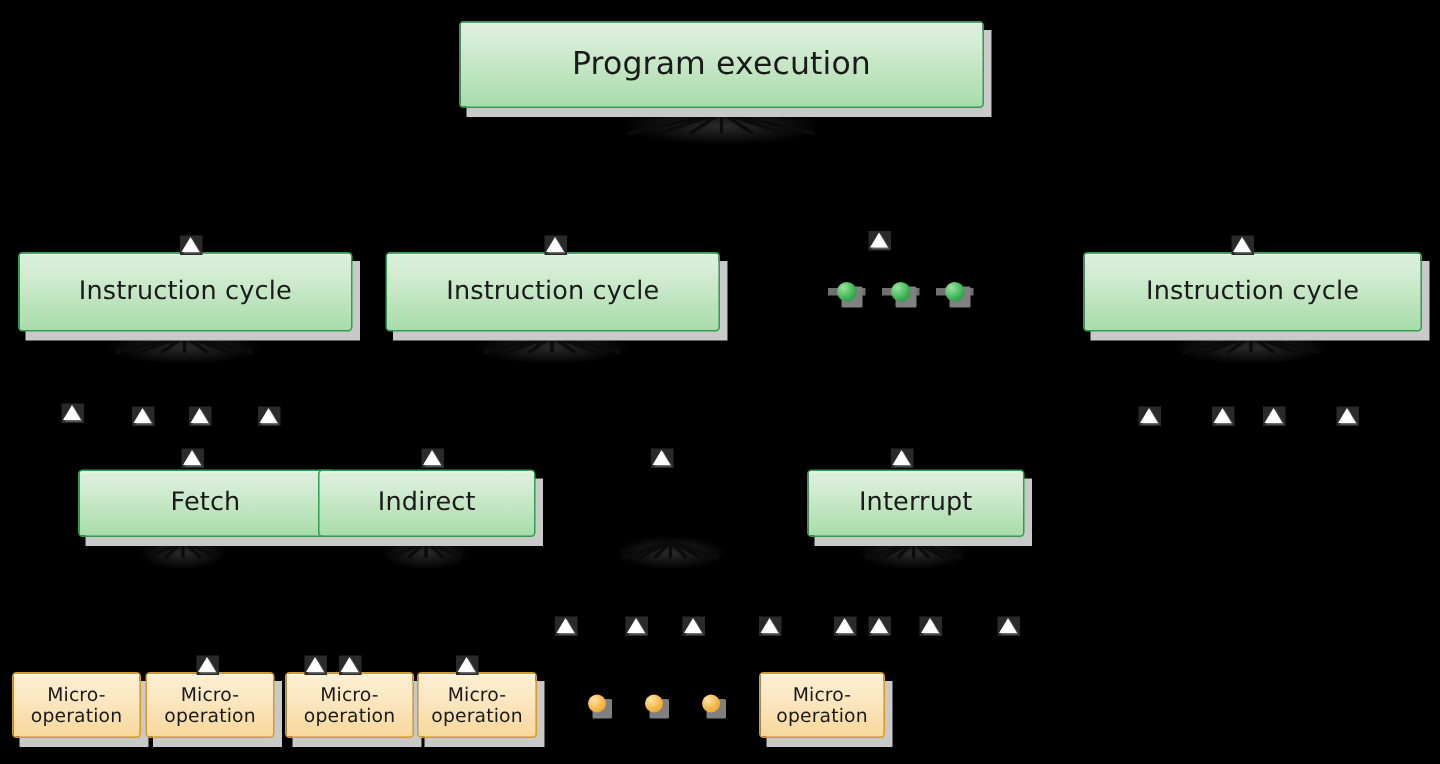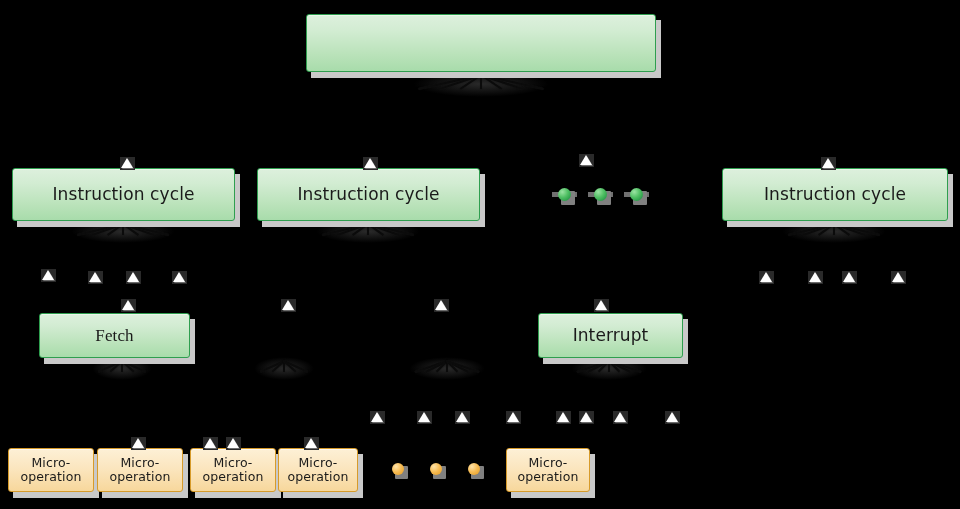--- a/index.html
+++ b/index.html
@@ -96,36 +96,41 @@
     background:radial-gradient(ellipse at center,rgba(120,120,120,.35) 0%,rgba(0,0,0,0) 70%);
     z-index:3;
   }
 </style>
 </head>
 <body>
 
 <div id="canvas">
     <div class="node green tier0" style="left: 306px; top: 14px; width: 350px;">
       <div class="face"></div>
+      <div class="lbl">Program execution</div>
     </div>
     <div class="node green tier1" style="left: 12px; top: 168px; width: 223px;">
       <div class="face"></div>
       <div class="lbl">Instruction cycle</div>
     </div>
     <div class="node green tier1" style="left: 257px; top: 168px; width: 223px;">
       <div class="face"></div>
       <div class="lbl">Instruction cycle</div>
     </div>
     <div class="node green tier1" style="left: 722px; top: 168px; width: 226px;">
       <div class="face"></div>
       <div class="lbl">Instruction cycle</div>
     </div>
-    <div class="node green tier2" style="left: 39px; top: 313px; width: 151px; font-family: Liberation Serif, serif;">
+    <div class="node green tier2" style="left: 52px; top: 313px; width: 170px;">
       <div class="face"></div>
       <div class="lbl">Fetch</div>
+    </div>
+    <div class="node green tier2" style="left: 212px; top: 313px; width: 145px;">
+      <div class="face"></div>
+      <div class="lbl">Indirect</div>
     </div>
     <div class="node green tier2" style="left: 538px; top: 313px; width: 145px;">
       <div class="face"></div>
       <div class="lbl">Interrupt</div>
     </div>
     <div class="node tan tier3" style="left: 8px; top: 448px; width: 86px;">
       <div class="face"></div>
       <div class="lbl"><span>Micro-</span><br><span>operation</span></div>
     </div>
     <div class="node tan tier3" style="left: 97px; top: 448px; width: 86px;">

